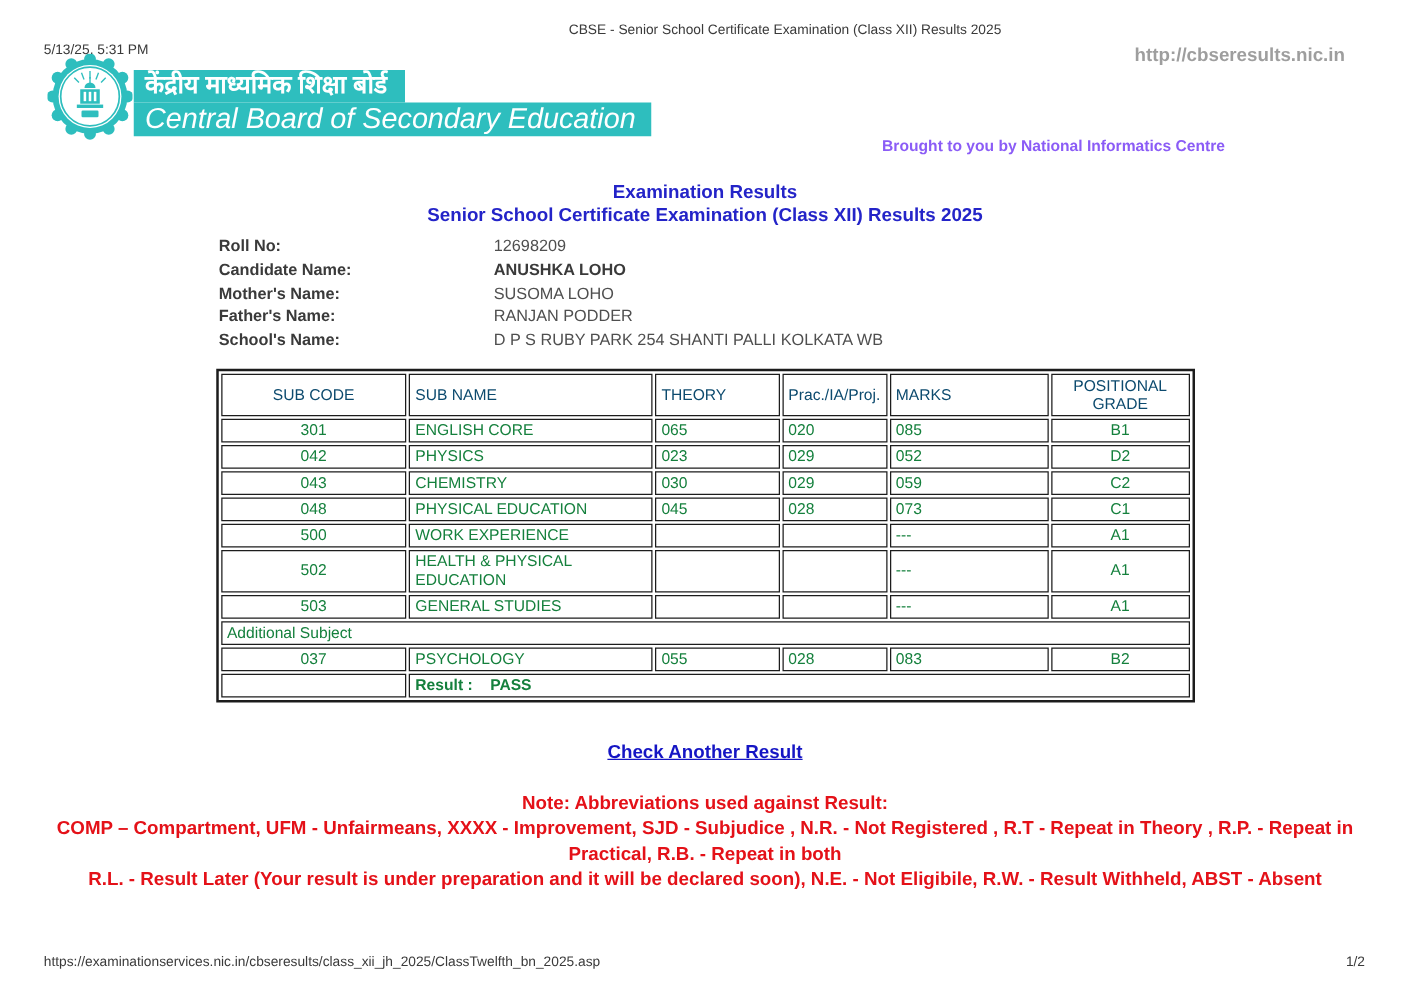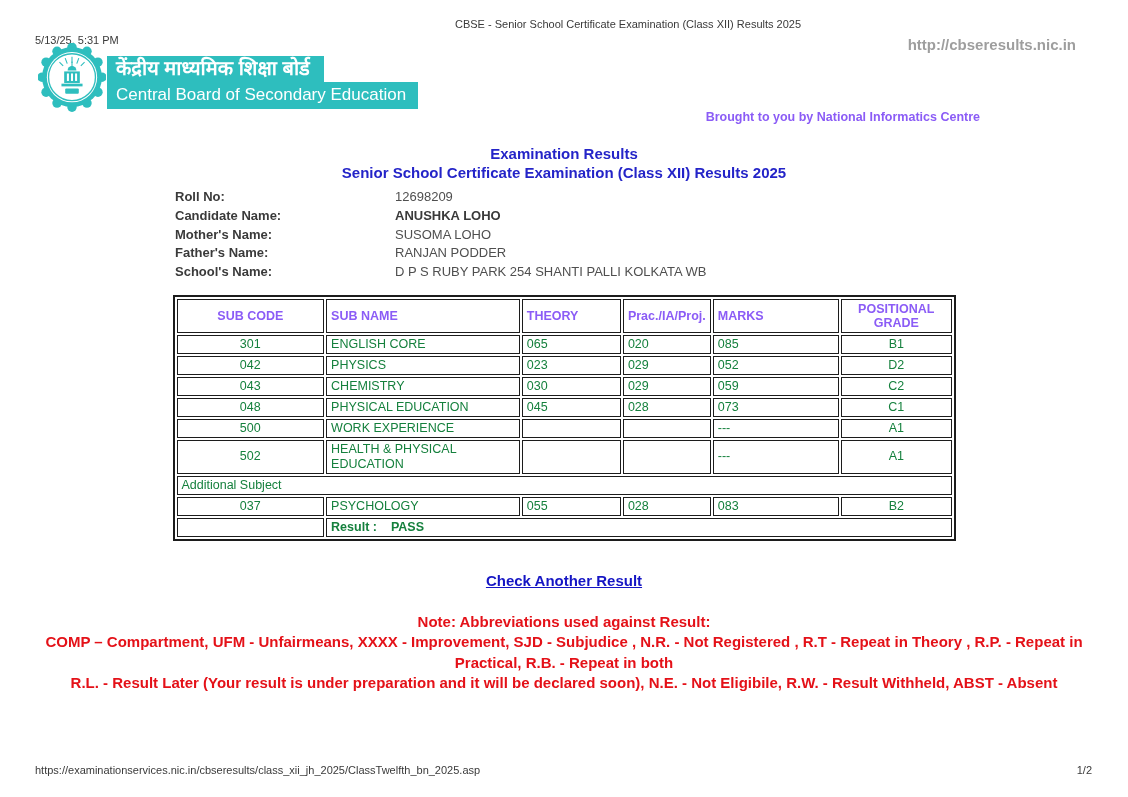--- a/index.html
+++ b/index.html
@@ -14,42 +14,42 @@
   #pm-datetime { left:35px; top:34px; }
   #pm-title   { left:455px; top:18px; }
   #pf-url  { left:35px; top:764px; }
   #pf-page { right:36px; top:764px; }
 
   
   #logo { position:absolute; left:38px; top:43px; }
   .bands { position:absolute; left:107px; top:56px; }
   .band { display:table; background:var(--brand,#2ebebe); color:#ffffff; white-space:nowrap; }
   .band-hi { font-size:20px; line-height:25px; padding:0 14px 1px 9px; font-weight:bold; }
-  .band-en { font-size:17px; line-height:25px; padding:0 12px 2px 9px; }
+  .band-en { font-size:23px; line-height:25px; padding:0 12px 2px 9px;font-style:italic; }
   .site-url { position:absolute; top:36px; right:52px; font-size:15px; font-weight:bold; color:#9e9e9e; }
   .tagline  { position:absolute; top:110px; right:148px; font-size:12.5px; font-weight:bold; color:#8b5cf6; }
 
   
   .content { position:absolute; top:146px; left:0; width:100%; }
   .h1,.h2 { text-align:center; color:var(--heading,#2424c8); font-weight:bold; font-size:15px; margin:0; line-height:16px; }
   .h2 { margin-top:3px; }
 
   .info { margin:7px 0 0 175px; font-size:13px; color:#4f4f4f; }
   .info-row { display:flex; line-height:18.8px;gap:20px; }
   .info-label { width:200px; font-weight:bold; color:#3a3a3a; flex:0 0 auto; }
   .val-bold { font-weight:bold; color:#3a3a3a; }
 
   table.marks {
     margin:13px auto 0; width:783px;
     border-collapse:separate; border-spacing:2px;
     border:2px solid #1c1c1c; background:#fff;
   }
   table.marks th, table.marks td { border:1.4px solid #1c1c1c; }
   table.marks th {
-    color:#8b5cf6; font-size:12.5px; font-weight:bold;
+    color:#0c4a6e; font-size:12.5px; font-weight:normal;
     padding:2px 4px; line-height:14px; height:32px;
   }
   table.marks td {
     color:#15803d; font-size:12.5px;
     padding:1px 4px; line-height:15px; height:15px;
   }
   .c { text-align:center; }
   .l { text-align:left; }
   td.section-cell { padding-left:6px; }
   td.result-cell { color:#9a9a9a; font-weight:bold; font-size:13px; padding:5px 4px 5px 5px; }
@@ -203,20 +203,28 @@
     </tr>
     <tr>
       <td class="c">502</td>
       <td class="l">HEALTH &amp; PHYSICAL EDUCATION</td>
       <td class="l"></td>
       <td class="l"></td>
       <td class="l">---</td>
       <td class="c">A1</td>
     </tr>
     <tr>
+      <td class="c">503</td>
+      <td class="l">GENERAL STUDIES</td>
+      <td class="l"></td>
+      <td class="l"></td>
+      <td class="l">---</td>
+      <td class="c">A1</td>
+    </tr>
+    <tr>
       <td class="l section-cell" colspan="6">Additional Subject</td>
     </tr>
     <tr>
       <td class="c">037</td>
       <td class="l">PSYCHOLOGY</td>
       <td class="l">055</td>
       <td class="l">028</td>
       <td class="l">083</td>
       <td class="c">B2</td>
     </tr>

